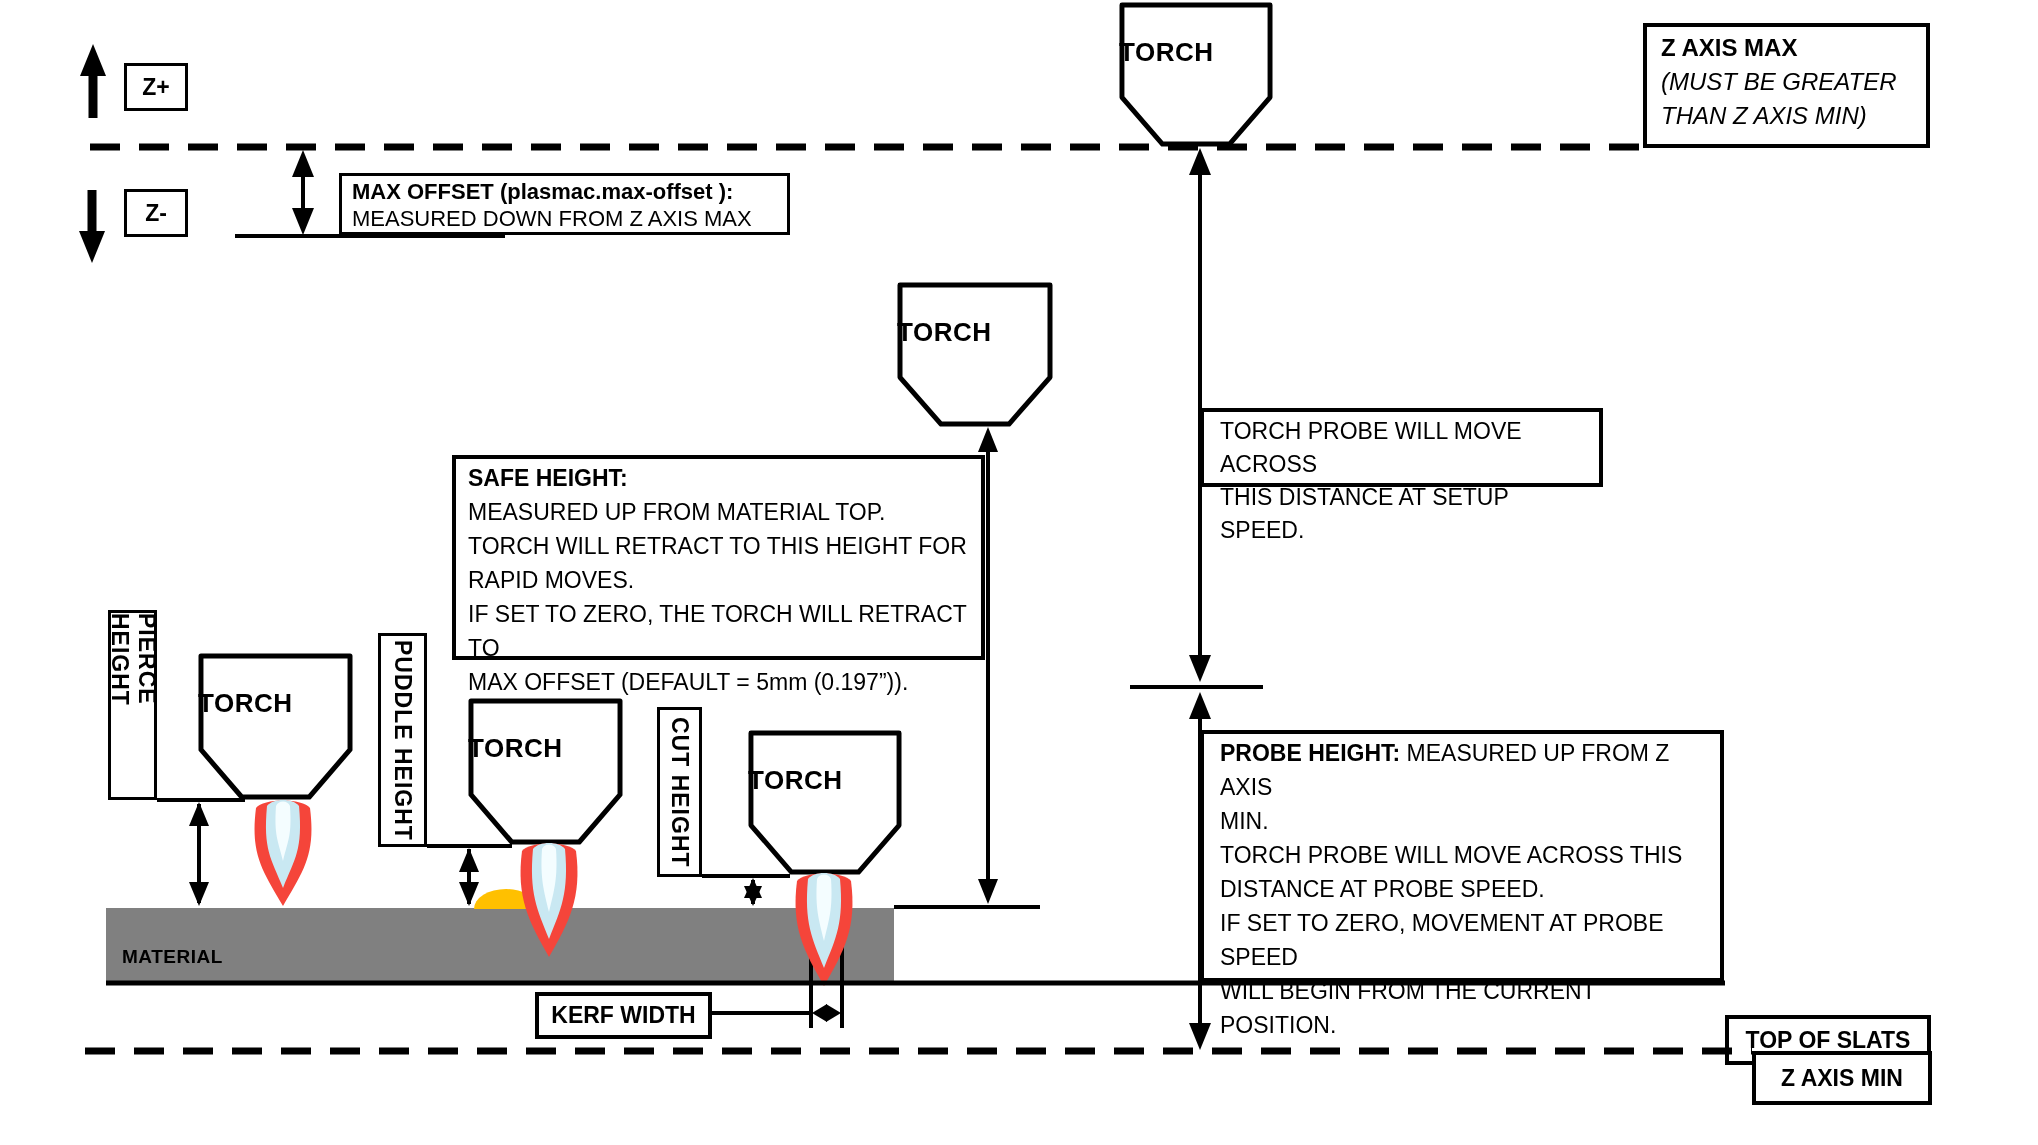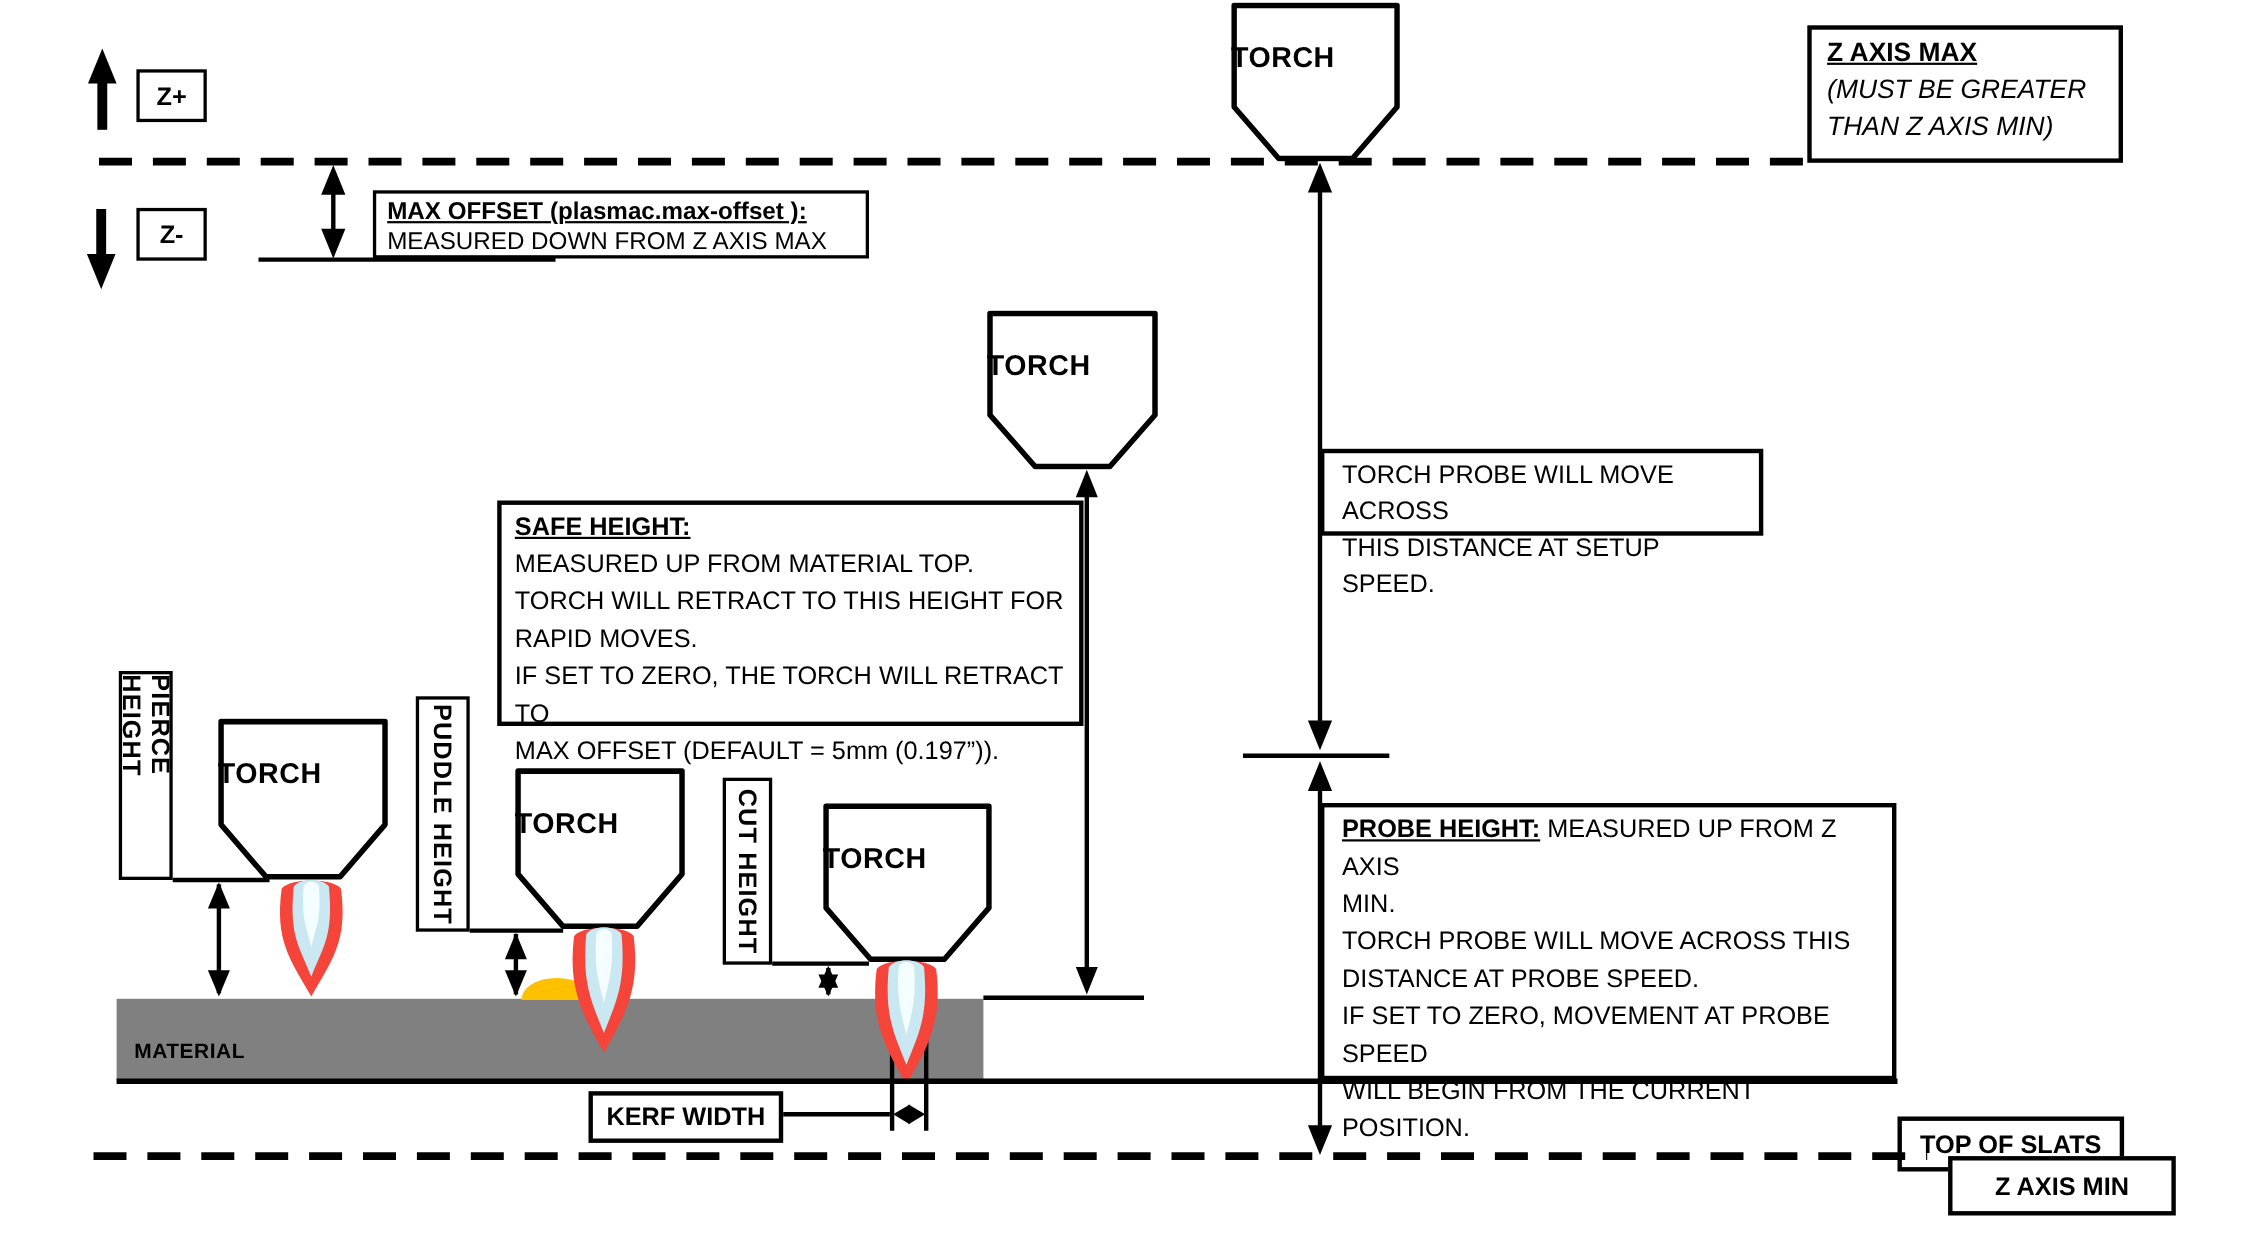--- a/index.html
+++ b/index.html
@@ -3,21 +3,21 @@
 <meta charset="utf-8">
 <style>
   html,body{margin:0;padding:0;background:#fff;}
   #stage{position:relative;width:2038px;height:1145px;background:#fff;overflow:hidden;
          font-family:"Liberation Sans",sans-serif;color:#000;}
   .layer1{position:absolute;z-index:1;}
   .box,.torch,.vlabel,.flat{position:absolute;z-index:2;box-sizing:border-box;}
   #overlay{position:absolute;left:0;top:0;z-index:3;pointer-events:none;}
   .box{background:#fff;border:4px solid #000;}
   .thin{border-width:3px;}
-  .b{font-weight:bold;text-decoration:underline;}
+  .b{font-weight:bold;}
   .i{font-style:italic;}
   .center{display:flex;align-items:center;justify-content:center;}
   .torch svg{position:absolute;left:0;top:0;width:100%;height:100%;}
   .torch .tl{position:absolute;left:0;top:24%;width:100%;text-align:left;
              font-weight:bold;font-size:26px;letter-spacing:.5px;}
   .vlabel{background:#fff;border:3px solid #000;display:flex;align-items:center;justify-content:center;
           writing-mode:vertical-rl;font-weight:bold;font-size:23px;letter-spacing:1px;}
   .txt{font-size:23px;line-height:34px;}
   .small-box{font-weight:bold;font-size:23px;}
   #material-label{position:absolute;left:16px;top:38px;font-weight:bold;font-size:19px;color:#000000;letter-spacing:.5px;}
@@ -73,21 +73,21 @@
   </div>
 
   <div class="box center small-box" style="left:535px;top:992px;width:177px;height:47px;align-items:center;">
     <span>KERF WIDTH</span>
   </div>
 
   <div class="box center small-box" style="left:1725px;top:983px;width:206px;height:50px;margin-top:32px;">
     <span>TOP OF SLATS</span>
   </div>
 
-  <div class="box center small-box" style="left:1752px;top:1051px;width:207px;height:54px;margin-left:19px;">
+  <div class="box center small-box" style="left:1752px;top:1051px;width:180px;height:54px;">
     <span>Z AXIS MIN</span>
   </div>
 
   <div class="vlabel" style="left:108px;top:610px;width:49px;height:190px;">
     <span>PIERCE HEIGHT</span>
   </div>
   <div class="vlabel" style="left:378px;top:633px;width:49px;height:214px;">
     <span>PUDDLE HEIGHT</span>
   </div>
   <div class="vlabel" style="left:657px;top:707px;width:45px;height:170px;">

